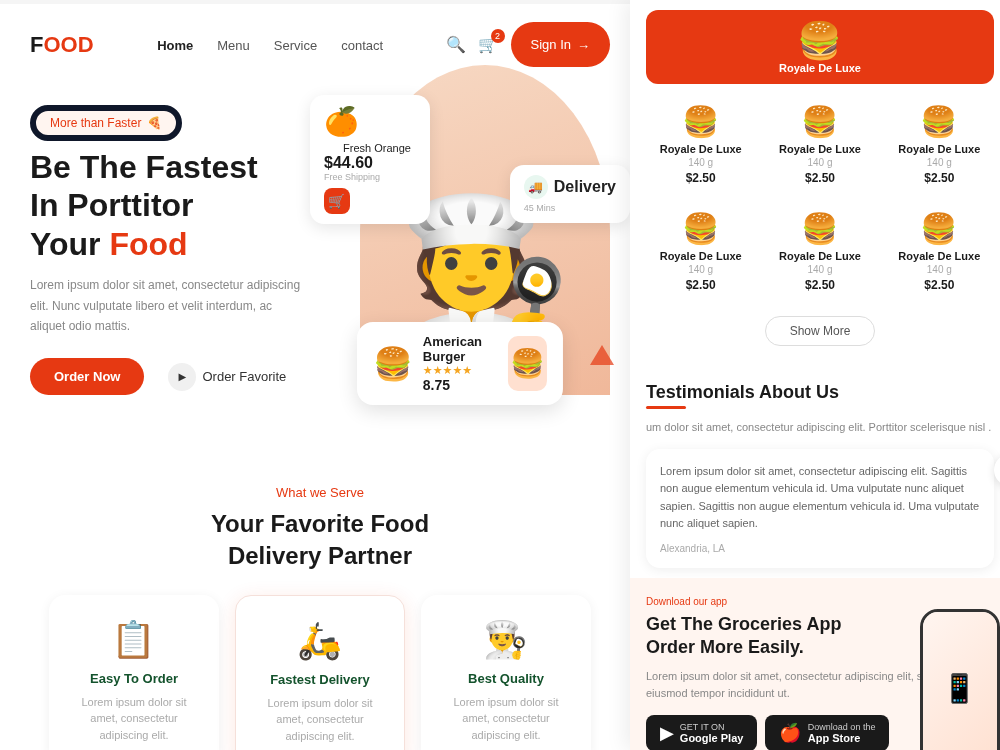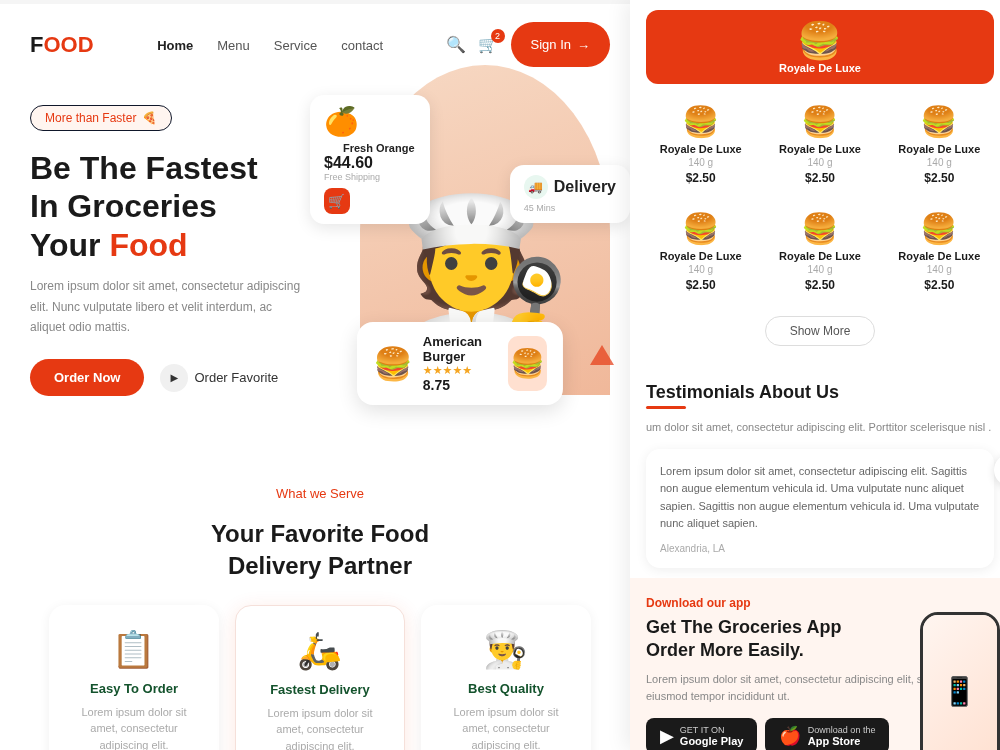--- a/index.html
+++ b/index.html
@@ -26,35 +26,35 @@
     .nav-links li a { text-decoration: none; color: #555; font-size: 13px; }
     .nav-links li a.active { color: #222; font-weight: 600; }
     .nav-icons { display: flex; align-items: center; gap: 12px; }
     .nav-icon { font-size: 16px; color: #555; cursor: pointer; }
     .cart-icon { position: relative; }
     .cart-badge { position: absolute; top: -6px; right: -6px; background: #e63912; color: #fff; border-radius: 50%; width: 14px; height: 14px; font-size: 9px; display: flex; align-items: center; justify-content: center; }
     .signin-btn { background: #e63912; color: #fff; border: none; padding: 15px 20px; border-radius: 25px; font-size: 13px; cursor: pointer; display: flex; align-items: center; gap: 6px; }
 
     
     .hero { padding: 20px 30px 0 30px; position: relative; min-height: 300px; }
-    .hero-badge { background: #fff5f0; border: 1px solid #0f172a; border-radius: 20px; display: inline-flex; align-items: center; gap: 6px; padding: 5px 14px; font-size: 12px; color: #e63912; margin-bottom: 18px; }
+    .hero-badge { background: #fff5f0; border: 6px solid #0f172a; border-radius: 20px; display: inline-flex; align-items: center; gap: 6px; padding: 5px 14px; font-size: 12px; color: #e63912; margin-bottom: 7px; }
     .hero-title { font-size: 32px; font-weight: 800; color: #1a1a1a; line-height: 1.2; margin-bottom: 12px; }
     .hero-title .highlight { color: #e63912; }
     .hero-desc { font-size: 12px; color: #888; line-height: 1.7; max-width: 280px; margin-bottom: 22px; }
-    .hero-btns { display: flex; align-items: center; gap: 16px; }
+    .hero-btns { display: flex; align-items: center; gap: 24px; }
     .order-btn { background: #e63912; color: #fff; border: none; padding: 11px 24px; border-radius: 25px; font-size: 13px; font-weight: 600; cursor: pointer; }
     .process-btn { background: none; border: none; font-size: 13px; color: #333; cursor: pointer; display: flex; align-items: center; gap: 6px; }
     .play-circle { width: 28px; height: 28px; background: #f0f0f0; border-radius: 50%; display: inline-flex; align-items: center; justify-content: center; font-size: 10px; color: #333; }
 
     
     .hero-image-area { position: absolute; right: 0; top: 0; width: 360px; height: 340px; }
 
     .fruit-card { position: absolute; top: 10px; left: 30px; background: #fff; border-radius: 14px; padding: 10px 14px; box-shadow: 0 4px 16px rgba(0,0,0,0.10); min-width: 120px; }
     .fruit-card-icon { font-size: 28px; margin-bottom: 4px; }
-    .fruit-card-title { font-size: 11px; font-weight: 700; color: #222; padding-left: 19px; }
+    .fruit-card-title { font-size: 11px; font-weight: 400; color: #222; padding-left: 19px; }
     .fruit-card-price { font-size: 16px; font-weight: 700; color: #1a1a1a; }
     .fruit-card-label { font-size: 9px; color: #aaa; }
     .fruit-cart-btn { background: #e63912; color: #fff; border: none; border-radius: 8px; width: 26px; height: 26px; font-size: 14px; cursor: pointer; margin-top: 6px; }
 
     .delivery-card { position: absolute; top: 80px; right: 10px; background: #fff; border-radius: 14px; padding: 10px 14px; box-shadow: 0 4px 16px rgba(0,0,0,0.10); min-width: 120px; }
     .delivery-card-header { display: flex; align-items: center; gap: 6px; margin-bottom: 4px; }
     .delivery-icon-circle { width: 24px; height: 24px; background: #e8f7f0; border-radius: 50%; display: flex; align-items: center; justify-content: center; font-size: 12px; }
     .delivery-card-title { font-size: 16px; font-weight: 600; color: #222; }
     .delivery-card-sub { font-size: 9px; color: #aaa; }
 
@@ -63,21 +63,21 @@
     .burger-card-info { }
     .burger-card-title { font-size: 13px; font-weight: 700; color: #1a1a1a; }
     .burger-stars { color: #f5a623; font-size: 11px; }
     .burger-rating { font-size: 14px; font-weight: 700; color: #1a1a1a; }
     .burger-img-placeholder { width: 55px; height: 55px; background: #ffe0d0; border-radius: 10px; display: flex; align-items: center; justify-content: center; font-size: 28px; }
 
     .triangle-decoration { position: absolute; bottom: 60px; left: 310px; width: 0; height: 0; border-left: 12px solid transparent; border-right: 12px solid transparent; border-bottom: 20px solid #e63912; opacity: 0.7; }
 
     
     .serve-section { padding: 30px 30px 20px 30px; text-align: center; background: #fff; margin-top: 10px; }
-    .serve-label { color: #e63912; font-size: 13px; font-weight: 500; margin-bottom: 17px; }
+    .serve-label { color: #e63912; font-size: 13px; font-weight: 500; margin-bottom: 8px; }
     .serve-title { font-size: 24px; font-weight: 800; color: #1a1a1a; line-height: 1.3; margin-bottom: 24px; }
 
     .serve-cards { display: flex; gap: 16px; justify-content: center; }
     .serve-card { background: #fff; border-radius: 16px; padding: 24px 20px; flex: 1; max-width: 170px; box-shadow: 0 2px 12px rgba(0,0,0,0.06); text-align: center; }
     .serve-card.active { box-shadow: 0 4px 20px rgba(230,57,18,0.12); border: 1px solid #f5e0da; }
     .serve-card-icon { font-size: 36px; margin-bottom: 10px; }
     .serve-card-title { font-size: 13px; font-weight: 700; color: #14532d; margin-bottom: 8px; }
     .serve-card-desc { font-size: 11px; color: #aaa; line-height: 1.5; }
 
     
@@ -111,21 +111,21 @@
     .testimonials-title::after { content: ''; position: absolute; bottom: 0; left: 0; width: 40px; height: 3px; background: #e63912; border-radius: 2px; }
     .testimonial-short-desc { font-size: 11px; color: #888; margin: 10px 0 12px; line-height: 1.6; }
     .testimonial-card { background: #fff; border-radius: 14px; padding: 14px; box-shadow: 0 2px 12px rgba(0,0,0,0.07); margin-bottom: 10px; position: relative; }
     .testimonial-text { font-size: 11px; color: #666; line-height: 1.6; margin-bottom: 10px; }
     .testimonial-author { font-size: 12px; font-weight: 700; color: #e63912; margin-bottom: 2px; }
     .testimonial-location { font-size: 10px; color: #aaa; }
     .chevron-right { position: absolute; right: -16px; top: 50%; transform: translateY(-50%); width: 32px; height: 32px; background: #fff; border-radius: 50%; box-shadow: 0 2px 8px rgba(0,0,0,0.12); display: flex; align-items: center; justify-content: center; font-size: 14px; color: #555; cursor: pointer; z-index: 10; }
 
     
     .app-download-section { background: #fff5f0; padding: 18px 16px; margin-top: 10px; }
-    .app-download-label { color: #e63912; font-size: 12px; font-weight: 700; margin-bottom: 6px; }
+    .app-download-label { color: #e63912; font-size: 10px; font-weight: 400; margin-bottom: 6px; }
     .app-download-title { font-size: 18px; font-weight: 800; color: #1a1a1a; line-height: 1.3; margin-bottom: 8px; }
     .app-download-desc { font-size: 11px; color: #888; line-height: 1.6; margin-bottom: 12px; }
     .app-btns { display: flex; gap: 8px; }
     .app-btn { background: #1a1a1a; color: #fff; border-radius: 8px; padding: 7px 14px; display: flex; align-items: center; gap: 6px; font-size: 10px; cursor: pointer; }
     .app-btn-icon { font-size: 18px; }
     .app-btn-text { }
     .app-btn-small { font-size: 9px; color: #ccc; display: block; }
     .app-btn-big { font-size: 11px; font-weight: 600; }
 
     
@@ -153,21 +153,21 @@
       <button class="signin-btn"><span>Sign In</span> →</button>
     </div>
   </nav>
 
   <div class="hero">
     <div class="hero-badge">
       <span>More than Faster</span> 🍕
     </div>
     <h1 class="hero-title">
       <span>Be The Fastest</span><br>
-      <span>In Groceries</span><br>
+      <span>In Porttitor</span><br>
       <span>Your </span><span class="highlight">Food</span>
     </h1>
     <p class="hero-desc">Lorem ipsum dolor sit amet, consectetur adipiscing elit. Nunc vulputate libero et velit interdum, ac aliquet odio mattis.</p>
     <div class="hero-btns">
       <button class="order-btn">Order Now</button>
       <button class="process-btn">
         <span class="play-circle">▶</span>
         <span>Order Favorite</span>
       </button>
     </div>

